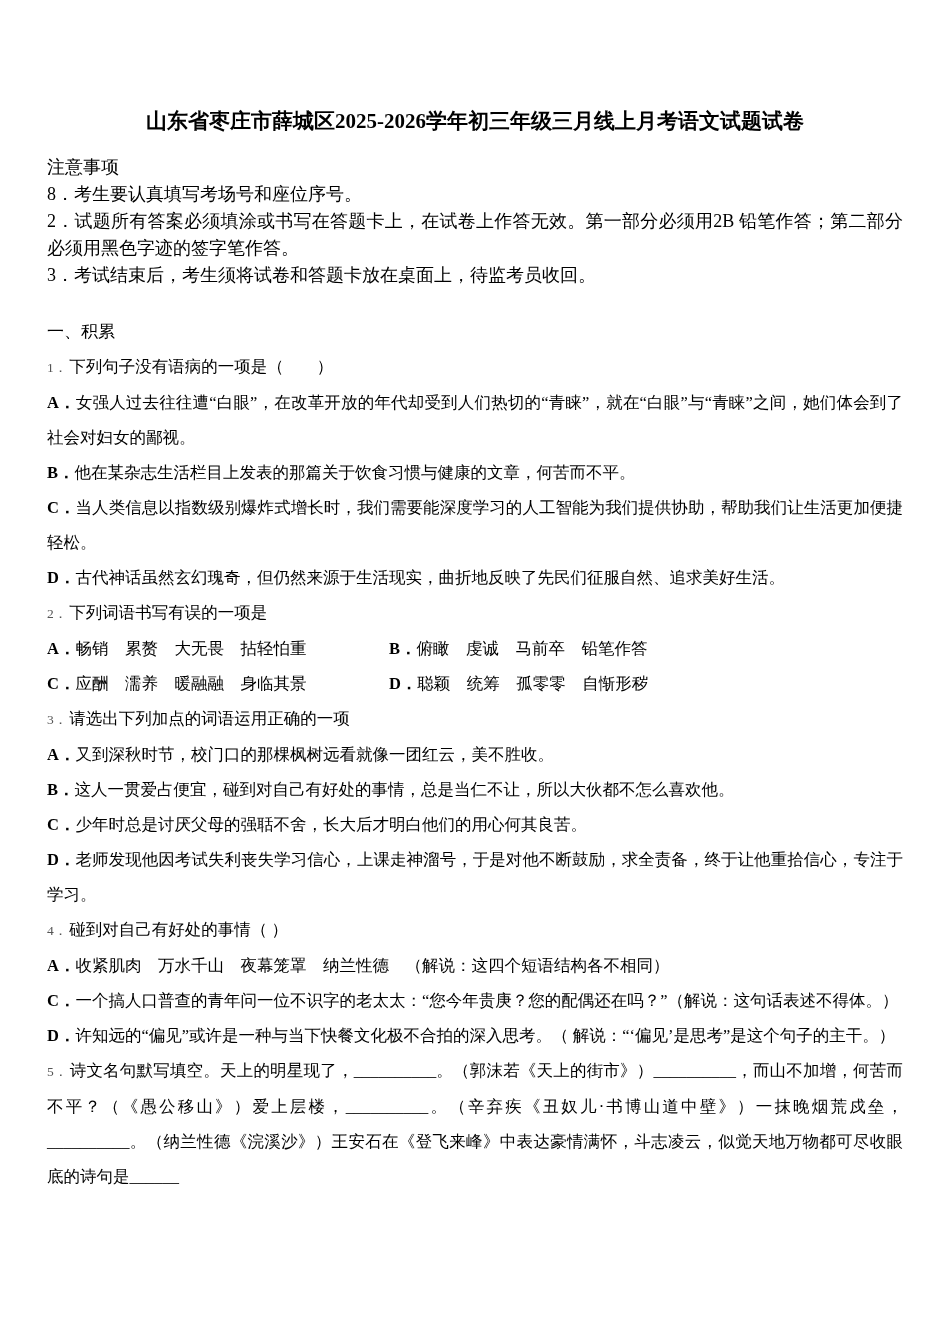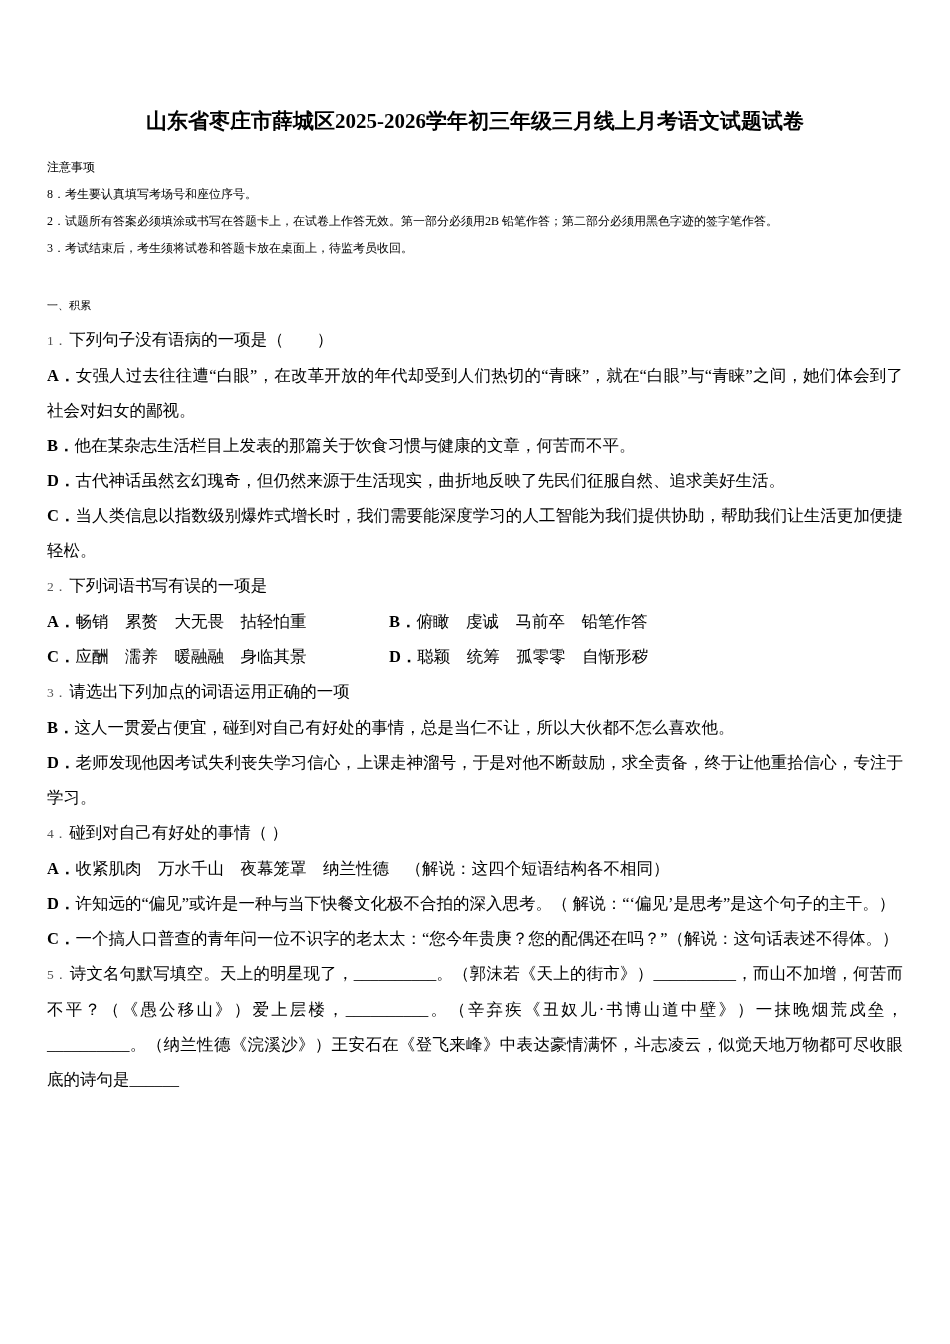--- a/index.html
+++ b/index.html
@@ -26,25 +26,25 @@
     font-weight: bold;
     text-align: center;
     line-height: 30px;
     margin: 0 0 18px 0;
   }
   .line {
     margin: 0;
     text-align: justify;
   }
   .notice {
-    font-size: 12px;
+    font-size: 18px;
     line-height: 27px;
   }
   .section {
-    font-size: 11px;
+    font-size: 17px;
     line-height: 34px;
     margin-top: 26px;
   }
   .body-line {
     font-size: 16.5px;
     line-height: 35px;
   }
   .seg-plain {
     font-weight: normal;
   }
@@ -64,27 +64,29 @@
   <h1 class="title">山东省枣庄市薛城区2025-2026学年初三年级三月线上月考语文试题试卷</h1>
   <div>
       <p class="line notice"><span class="seg-plain">注意事项</span></p>
       <p class="line notice"><span class="seg-plain">8．考生要认真填写考场号和座位序号。</span></p>
       <p class="line notice"><span class="seg-plain">2．试题所有答案必须填涂或书写在答题卡上，在试卷上作答无效。第一部分必须用2B 铅笔作答；第二部分必须用黑色字迹的签字笔作答。</span></p>
       <p class="line notice"><span class="seg-plain">3．考试结束后，考生须将试卷和答题卡放在桌面上，待监考员收回。</span></p>
       <p class="line section"><span class="seg-plain">一、积累</span></p>
       <p class="line body-line"><span class="seg-qnum">1．</span><span class="seg-plain">下列句子没有语病的一项是（　　）</span></p>
       <p class="line body-line"><span class="seg-opt">A．</span><span class="seg-plain">女强人过去往往遭“白眼”，在改革开放的年代却受到人们热切的“青睐”，就在“白眼”与“青睐”之间，她们体会到了社会对妇女的鄙视。</span></p>
       <p class="line body-line"><span class="seg-opt">B．</span><span class="seg-plain">他在某杂志生活栏目上发表的那篇关于饮食习惯与健康的文章，何苦而不平。</span></p>
+      <p class="line body-line"><span class="seg-opt">C．</span><span class="seg-plain">当人类信息以指数级别爆炸式增长时，我们需要能深度学习的人工智能为我们提供协助，帮助我们让生活更加便捷轻松。</span></p>
       <p class="line body-line"><span class="seg-opt">D．</span><span class="seg-plain">古代神话虽然玄幻瑰奇，但仍然来源于生活现实，曲折地反映了先民们征服自然、追求美好生活。</span></p>
-      <p class="line body-line"><span class="seg-opt">C．</span><span class="seg-plain">当人类信息以指数级别爆炸式增长时，我们需要能深度学习的人工智能为我们提供协助，帮助我们让生活更加便捷轻松。</span></p>
       <p class="line body-line"><span class="seg-qnum">2．</span><span class="seg-plain">下列词语书写有误的一项是</span></p>
       <p class="line body-line"><span class="seg-opt">A．</span><span class="seg-plain">畅销　累赘　大无畏　拈轻怕重　　　　　</span><span class="seg-opt">B．</span><span class="seg-plain">俯瞰　虔诚　马前卒　铅笔作答</span></p>
       <p class="line body-line"><span class="seg-opt">C．</span><span class="seg-plain">应酬　濡养　暖融融　身临其景　　　　　</span><span class="seg-opt">D．</span><span class="seg-plain">聪颖　统筹　孤零零　自惭形秽</span></p>
       <p class="line body-line"><span class="seg-qnum">3．</span><span class="seg-plain">请选出下列加点的词语运用正确的一项</span></p>
+      <p class="line body-line"><span class="seg-opt">A．</span><span class="seg-plain">又到深秋时节，校门口的那棵枫树远看就像一团红云，美不胜收。</span></p>
       <p class="line body-line"><span class="seg-opt">B．</span><span class="seg-plain">这人一贯爱占便宜，碰到对自己有好处的事情，总是当仁不让，所以大伙都不怎么喜欢他。</span></p>
+      <p class="line body-line"><span class="seg-opt">C．</span><span class="seg-plain">少年时总是讨厌父母的强聒不舍，长大后才明白他们的用心何其良苦。</span></p>
       <p class="line body-line"><span class="seg-opt">D．</span><span class="seg-plain">老师发现他因考试失利丧失学习信心，上课走神溜号，于是对他不断鼓励，求全责备，终于让他重拾信心，专注于学习。</span></p>
       <p class="line body-line"><span class="seg-qnum">4．</span><span class="seg-plain">碰到对自己有好处的事情（ ）</span></p>
       <p class="line body-line"><span class="seg-opt">A．</span><span class="seg-plain">收紧肌肉　万水千山　夜幕笼罩　纳兰性德　（解说：这四个短语结构各不相同）</span></p>
+      <p class="line body-line"><span class="seg-opt">C．</span><span class="seg-plain">一个搞人口普查的青年问一位不识字的老太太：“您今年贵庚？您的配偶还在吗？”（解说：这句话表述不得体。）</span></p>
       <p class="line body-line"><span class="seg-opt">D．</span><span class="seg-plain">许知远的“偏见”或许是一种与当下快餐文化极不合拍的深入思考。（ 解说：“‘偏见’是思考”是这个句子的主干。）</span></p>
-      <p class="line body-line"><span class="seg-opt">C．</span><span class="seg-plain">一个搞人口普查的青年问一位不识字的老太太：“您今年贵庚？您的配偶还在吗？”（解说：这句话表述不得体。）</span></p>
       <p class="line body-line"><span class="seg-qnum">5．</span><span class="seg-plain">诗文名句默写填空。天上的明星现了，__________。（郭沫若《天上的街市》）__________，而山不加增，何苦而不平？（《愚公移山》）爱上层楼，__________。（辛弃疾《丑奴儿·书博山道中壁》）一抹晚烟荒戍垒，__________。（纳兰性德《浣溪沙》）王安石在《登飞来峰》中表达豪情满怀，斗志凌云，似觉天地万物都可尽收眼底的诗句是______</span></p>
     </div>
 </div>
 
 </body></html>

